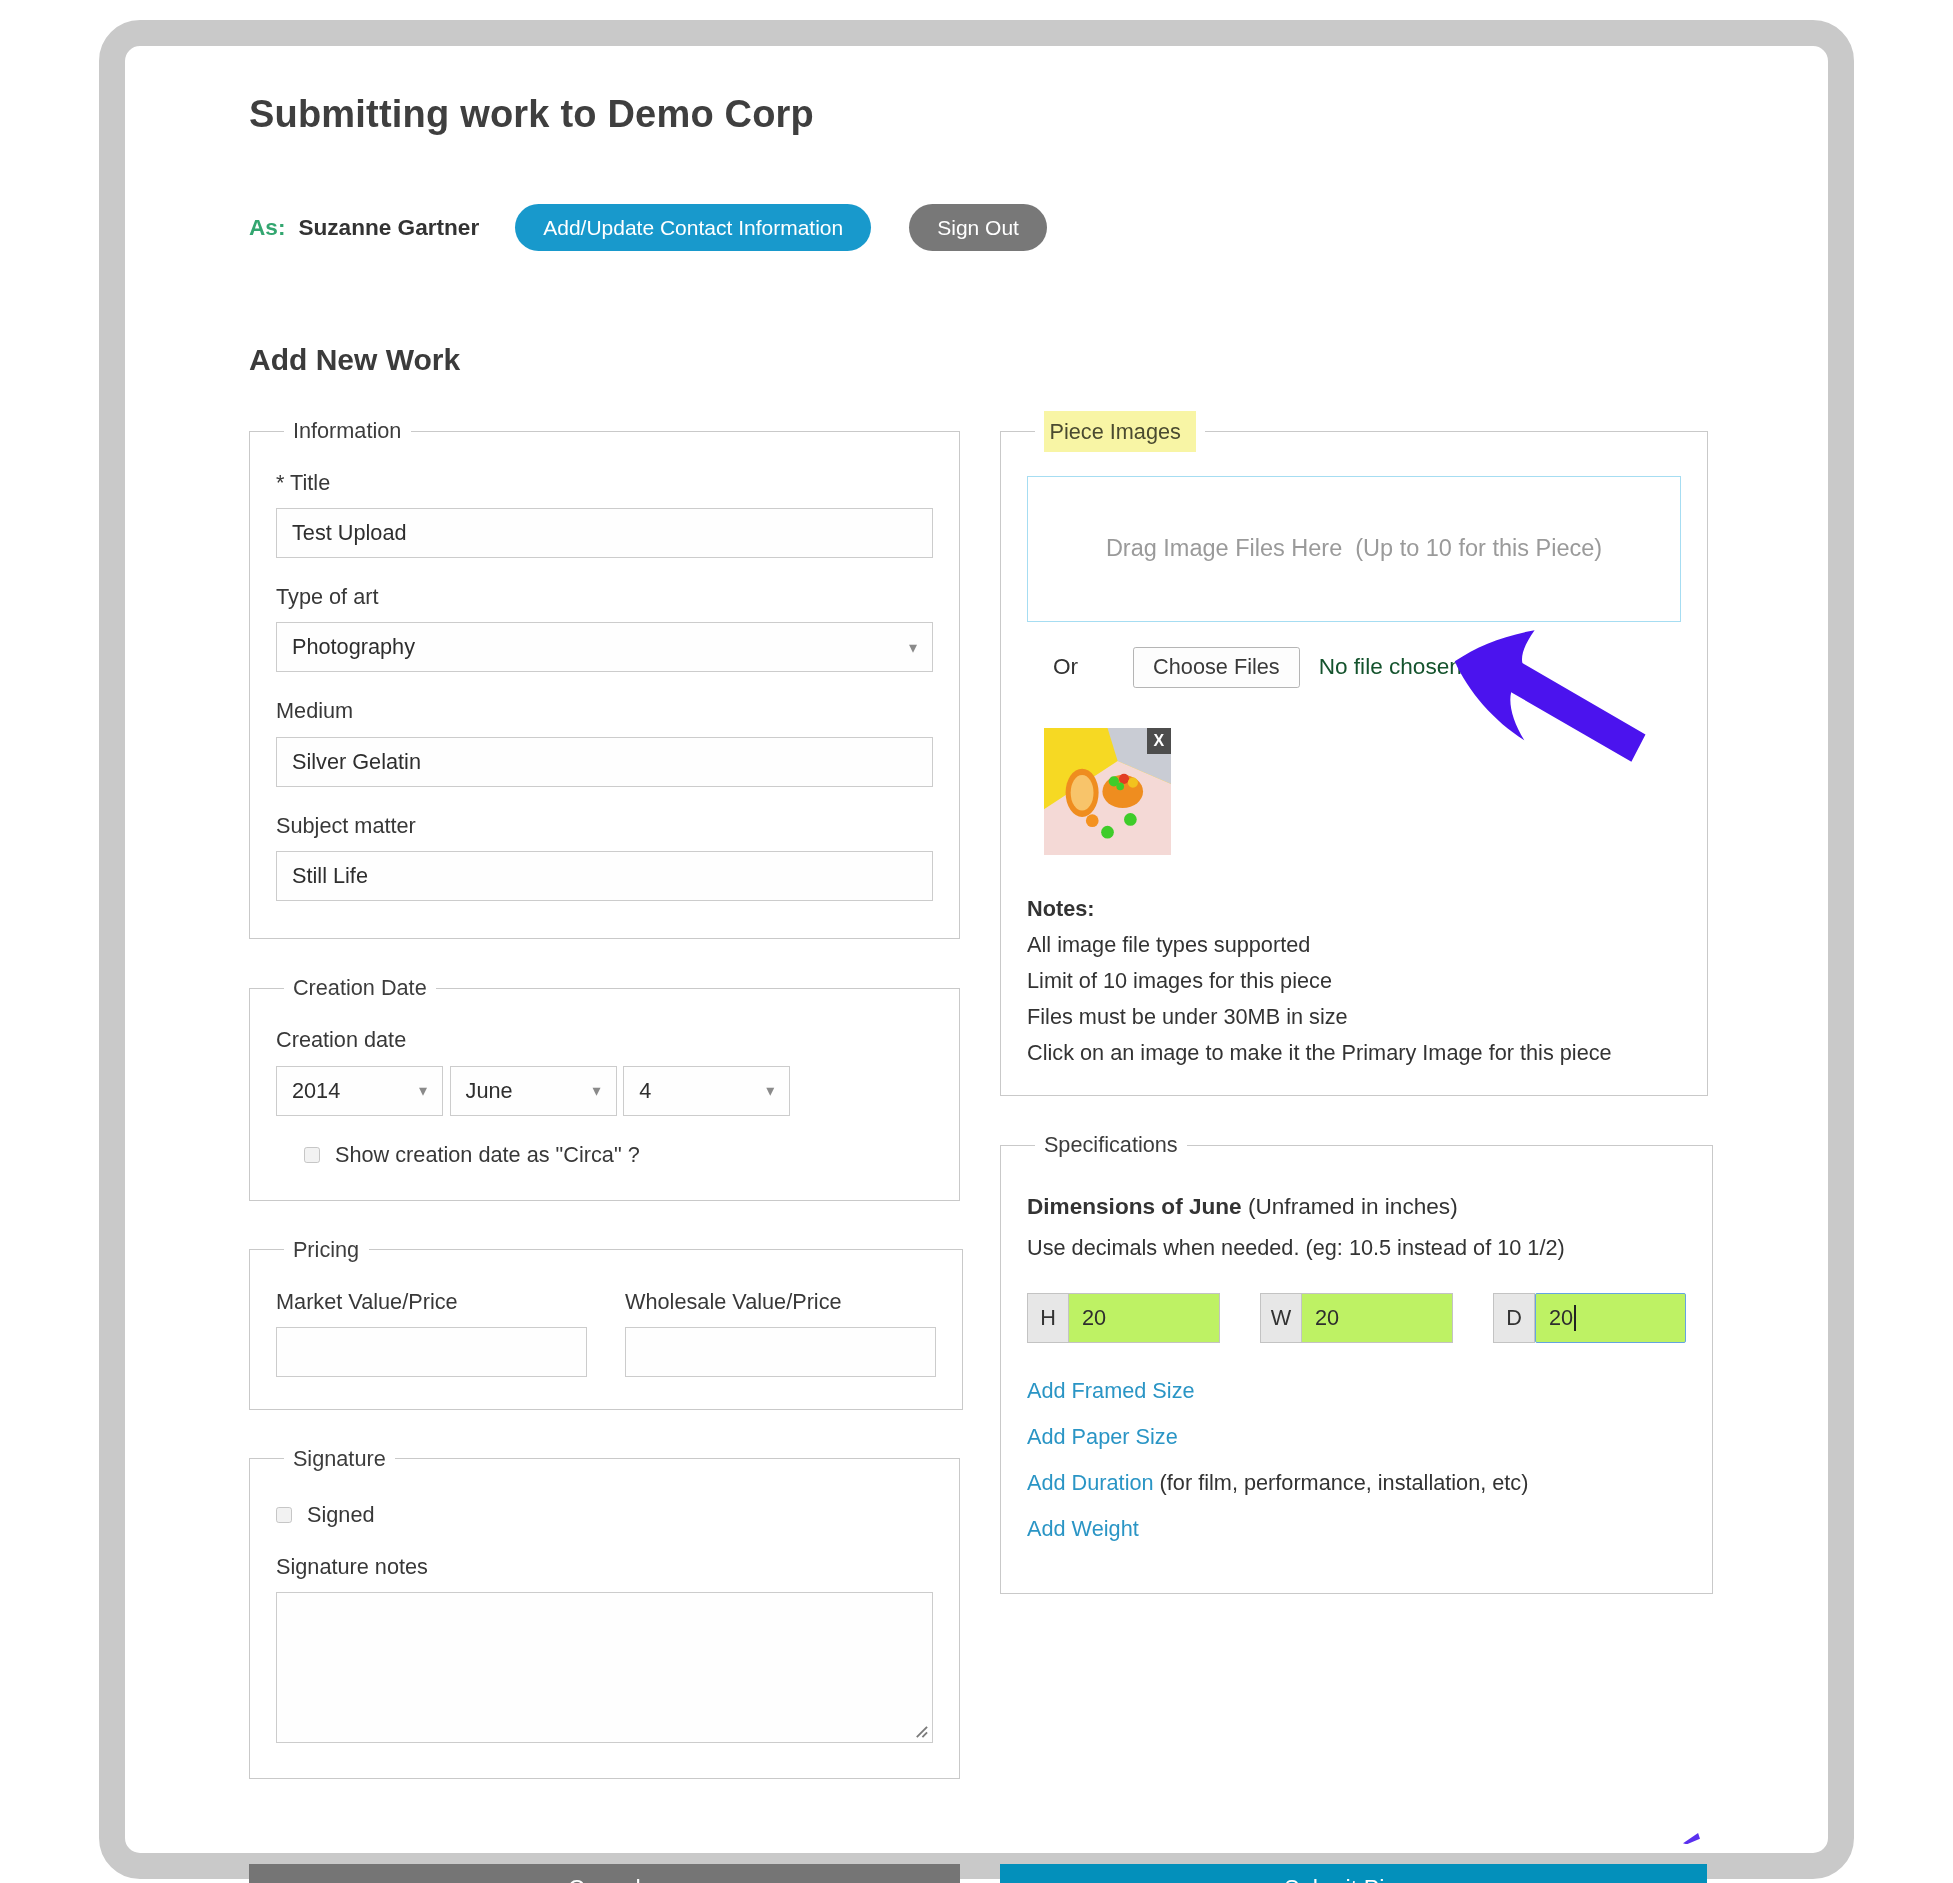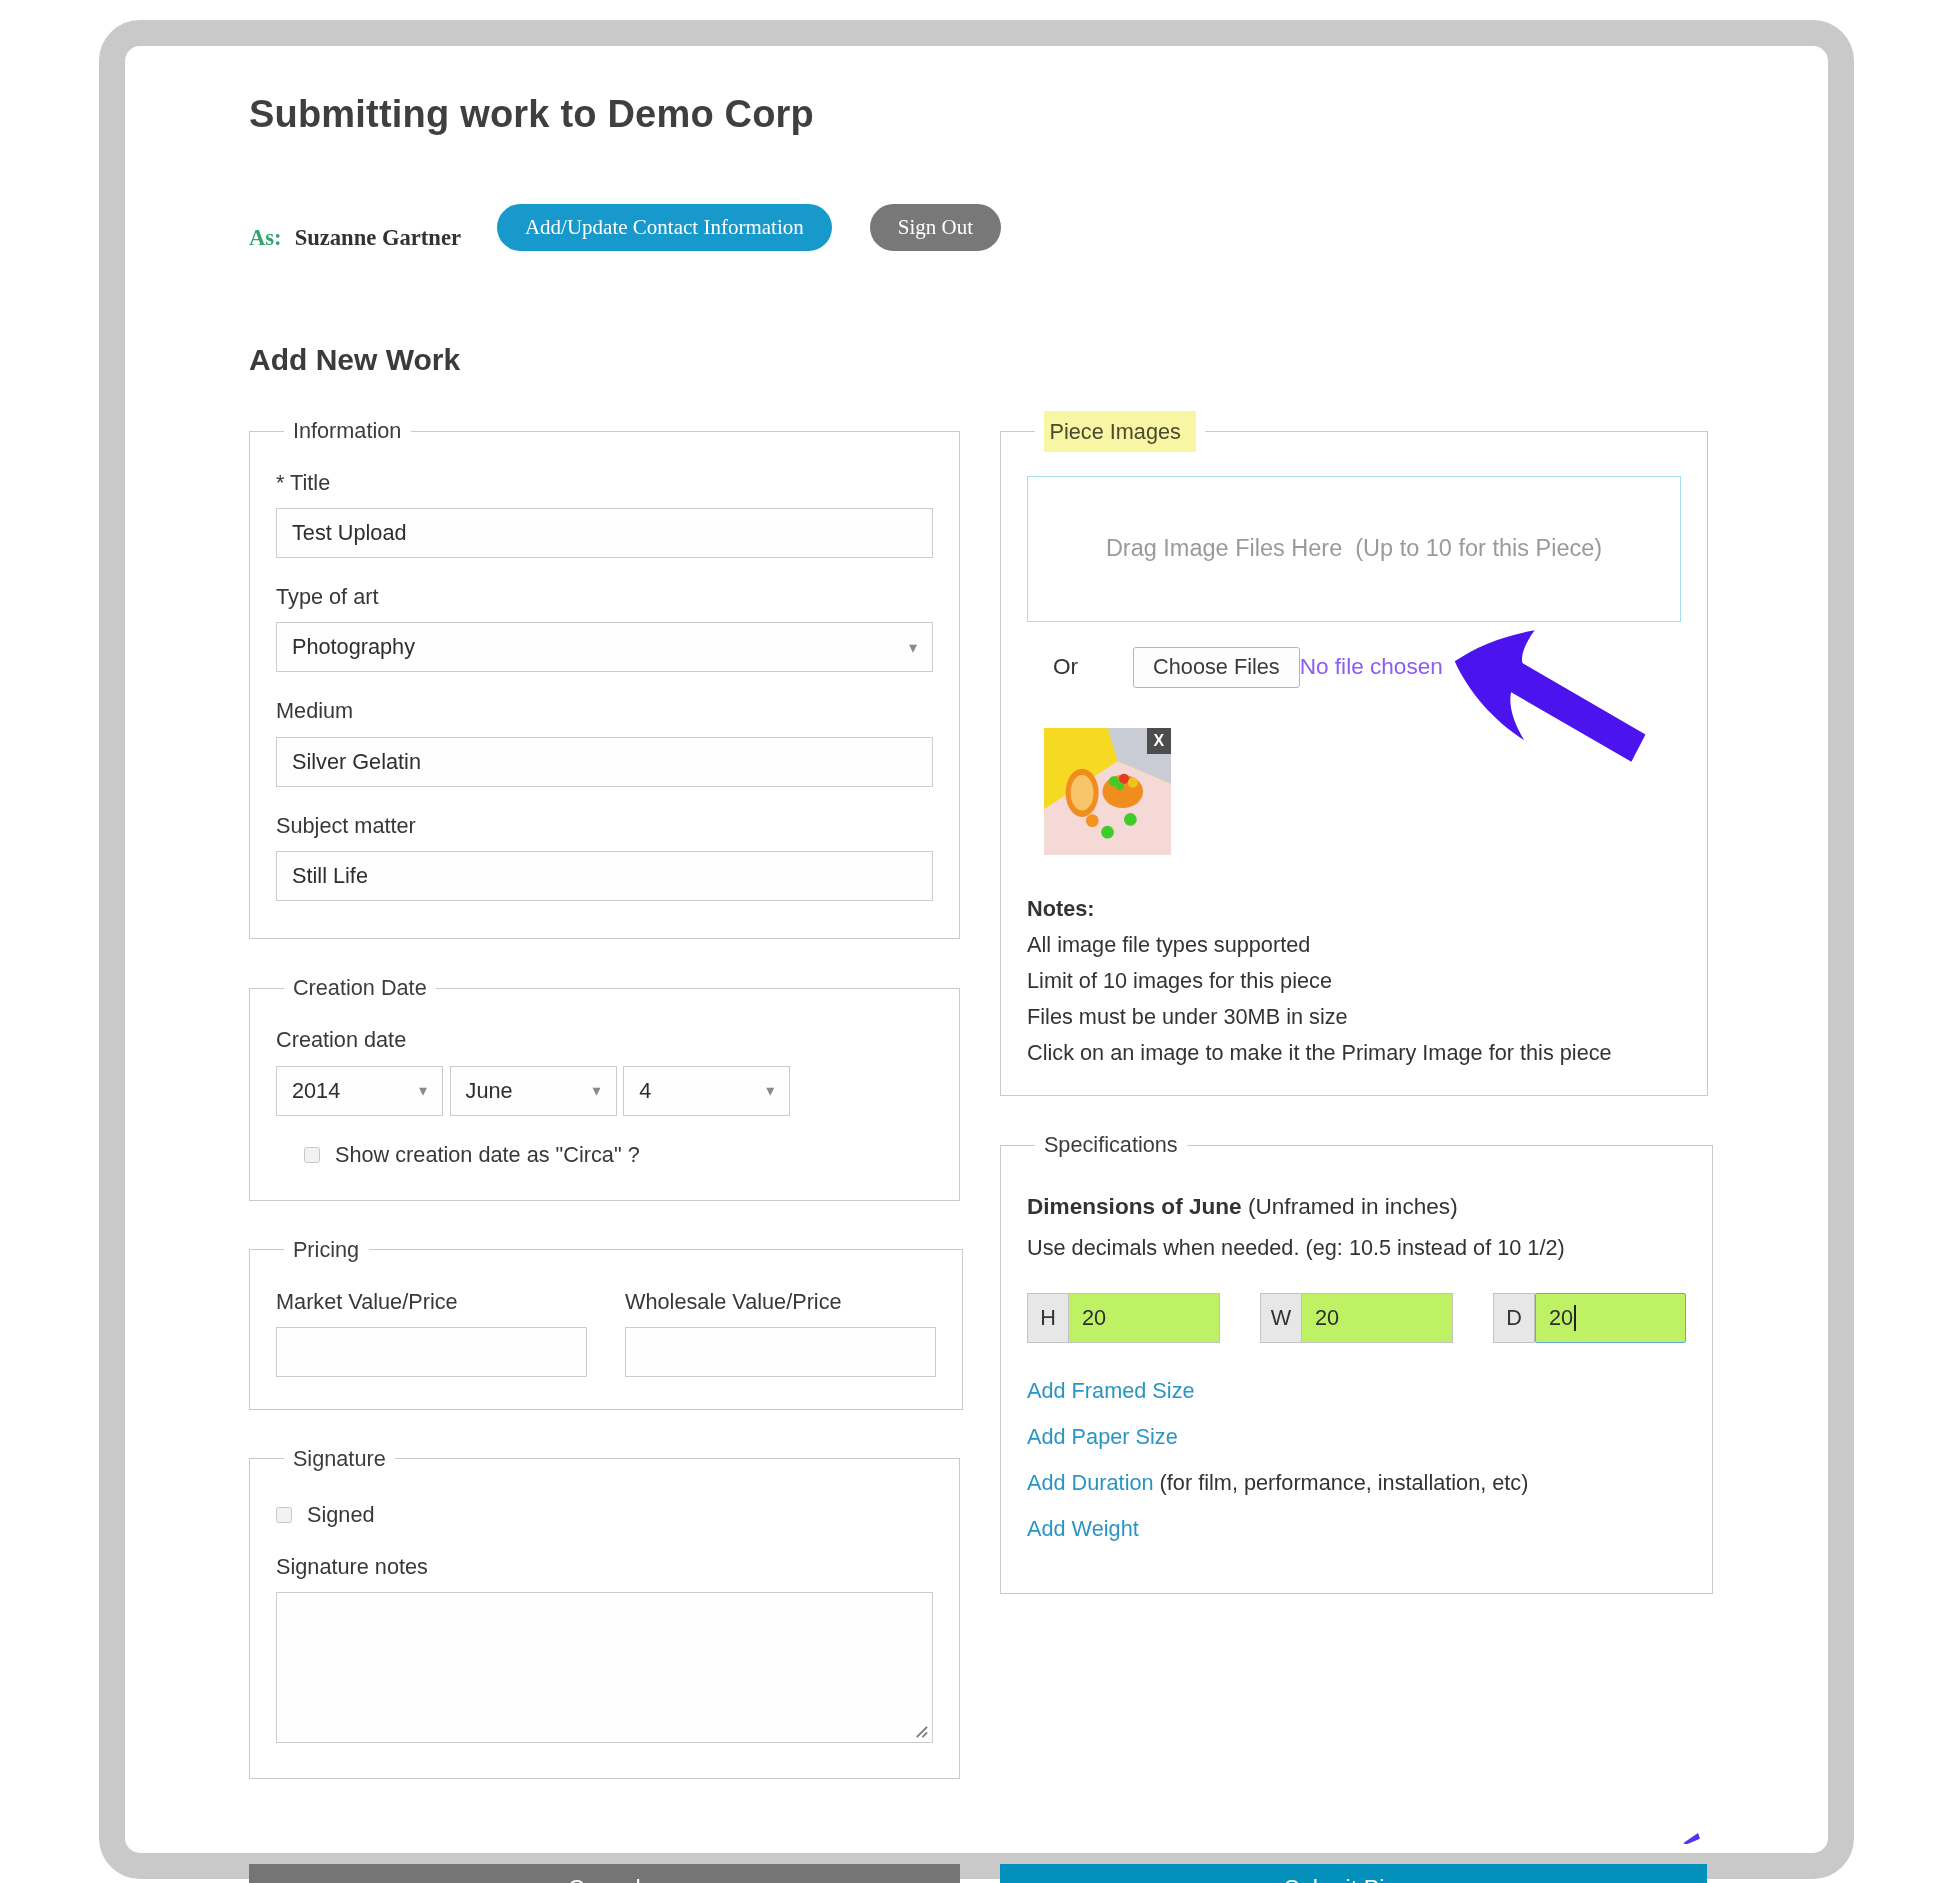--- a/index.html
+++ b/index.html
@@ -9,21 +9,21 @@
   .card {
     position: absolute; left: 99px; top: 20px;
     width: 1755px; height: 1859px;
     border: 26px solid #c9c9c9; border-radius: 41px;
     background: #ffffff;
   }
   .content { padding: 47px 0 0 124px; width: 1582px; }
 
   h1.page-title { font-size: 38px; font-weight: 600; color: #3f3f3f; letter-spacing: 0.2px; }
 
-  .user-bar { display: flex; align-items: flex-end; margin-top: 68px; font-family: Liberation Serif, serif; }
+  .user-bar { display: flex; align-items: center; margin-top: 68px; }
   .as-label { color: #33a670; font-weight: 700; font-size: 22.6px; margin-right: 13px; }
   .user-name { color: #333; font-weight: 700; font-size: 22.6px; }
   .pill { border: none; height: 47px; border-radius: 23.5px; font-size: 21px; color: #fff; padding: 0 28px; cursor: pointer; font-family: inherit; }
   .pill.blue { background: #1899cc; margin-left: 36px; }
   .pill.gray { background: #787878; margin-left: 38px; }
 
   h2.section-heading { font-size: 30px; font-weight: 600; color: #3b3b3b; margin-top: 92px; }
 
   .columns { display: flex; gap: 40px; margin-top: 41px; }
   .col-left  { width: 711px; }
@@ -56,21 +56,21 @@
   .notes-textarea { width: 100%; height: 151px; border: 1.9px solid #cccccc; background: #fefefe; resize: none; font-family: inherit; font-size: 21.7px; padding: 9.4px 13px; }
   .resize-grip { position: absolute; right: 4.7px; bottom: 7.5px; }
 
   
   .pieces-fieldset { position: relative; padding-bottom: 24.5px; }
   .dragzone { border: 1.9px solid #a6ddf2; height: 146px; display: flex; flex-direction: row; align-items: center; justify-content: center; gap: 13px; margin-top: 5.6px; }
   .dragzone div { font-size: 23.5px; color: #9a9a9a; }
   .file-row { display: flex; align-items: center; margin-top: 25.4px; }
   .or-label { font-size: 22.6px; color: #333; margin-left: 26px; }
   .choose-files-btn { margin-left: 55px; height: 41px; padding: 0 19px; font-size: 21.7px; color: #3a3a3a; background: #fdfdfd; border: 1.9px solid #b5b5b5; border-radius: 2.8px; cursor: pointer; font-family: inherit; }
-  .no-file { font-size: 22.6px; color: #8b5cf6; }
+  .no-file { font-size: 22.6px; color: #14532d; margin-left: 19px; }
   .annotation-arrow { position: absolute; left: 450px; top: 185px; pointer-events: none; }
 
   .thumb-wrap { position: relative; width: 127px; height: 127px; margin: 40px 0 0 17px; cursor: pointer; }
   .thumb-wrap svg { display: block; }
   .thumb-remove { position: absolute; top: 0; right: 0; width: 24.5px; height: 26px; background: #4d4d4d; color: #fff; font-size: 16px; font-weight: 700; display: flex; align-items: center; justify-content: center; cursor: pointer; }
 
   .notes-block { margin-top: 36px; }
   .notes-heading { font-weight: 700; font-size: 21.7px; line-height: 36px; color: #333; }
   .note-line { font-size: 21.7px; line-height: 36px; color: #333; }
 

